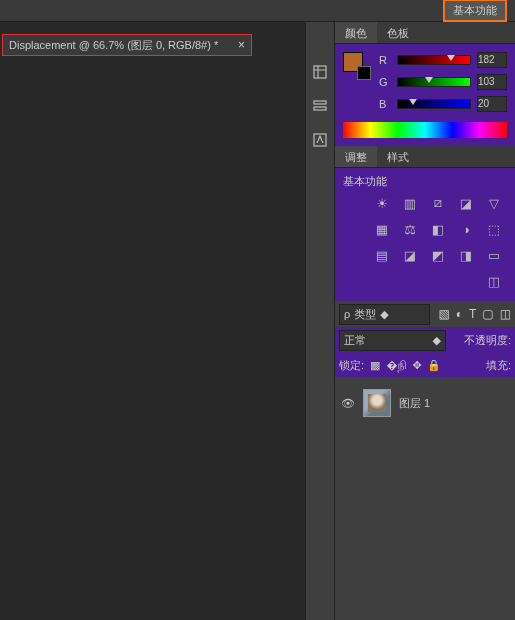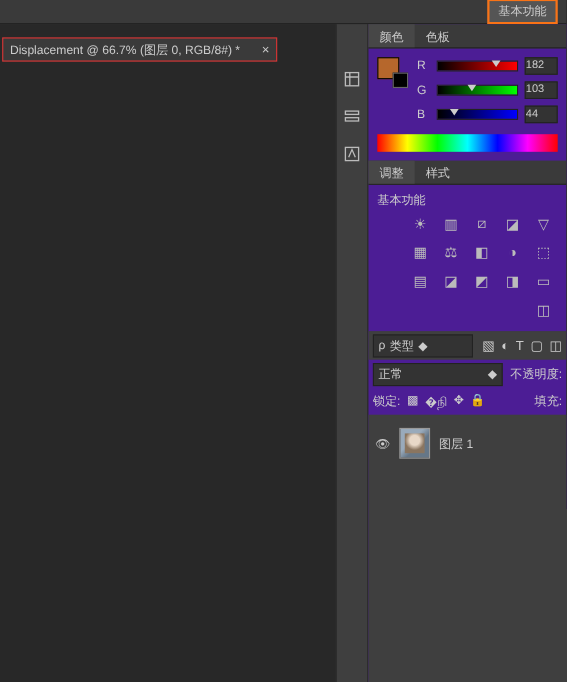--- a/index.html
+++ b/index.html
@@ -33,22 +33,22 @@
 .spectrum{height:16px;margin-top:4px;background:linear-gradient(90deg,#f00,#ff0,#0f0,#0ff,#00f,#f0f,#f00)}
 .adjust-panel{padding:6px 8px}
 .adj-icons{display:flex;flex-wrap:wrap;gap:10px;padding:6px 4px;justify-content:flex-end}
 .adj-icons div{width:18px;height:16px;display:flex;align-items:center;justify-content:center;font-size:13px;color:#bbb}
 .layers-panel{flex:1;display:flex;flex-direction:column}
 .layer-toolbar{display:flex;align-items:center;gap:4px;padding:4px;background:#3f3f3f;height:26px}
 .dropdown{background:#333;border:1px solid #222;padding:2px 4px;display:flex;align-items:center;gap:4px}
 .dropdown.kind{flex:1}
 .filter-icons{display:flex;gap:6px;margin-left:4px}
 .filter-icons div{font-size:12px}
-.layer-toolbar2{display:flex;align-items:center;padding:4px;gap:7px;height:26px}
-.layer-lock{display:flex;align-items:flex-start;padding:4px;gap:6px;height:24px;font-size:10px}
+.layer-toolbar2{display:flex;align-items:center;padding:4px;gap:18px;height:26px}
+.layer-lock{display:flex;align-items:center;padding:4px;gap:6px;height:24px;font-size:10px}
 .layer-list{flex:1;background:#3f3f3f;padding-top:6px}
 .layer-item{display:flex;align-items:center;padding:4px 6px;gap:8px;height:40px}
 .eye{width:14px;text-align:center}
 .thumb{width:28px;height:28px;border:1px solid #999;background:linear-gradient(135deg,#9ab 40%,#678 60%);position:relative}
 .thumb::after{content:"";position:absolute;inset:4px;background:radial-gradient(circle at 50% 35%,#e8d8c8 30%,#8a7560 60%)}
 svg{stroke:#bbb;fill:none;stroke-width:1.2}
 </style>
 </head>
 <body>
 
@@ -110,21 +110,21 @@
             <div class="slider g">
                 <div class="knob" style="left:38%"></div>
               </div>
             <div class="valbox">103</div>
           </div>
           <div class="srow">
             <label>B</label>
             <div class="slider b">
                 <div class="knob" style="left:15%"></div>
               </div>
-            <div class="valbox">44</div>
+            <div class="valbox">20</div>
           </div>
         </div>
       </div>
       <div class="spectrum"></div>
     </div>
 
     <div class="tabrow">
       <div class="tab active">调整</div>
       <div class="tab">样式</div>
     </div>

